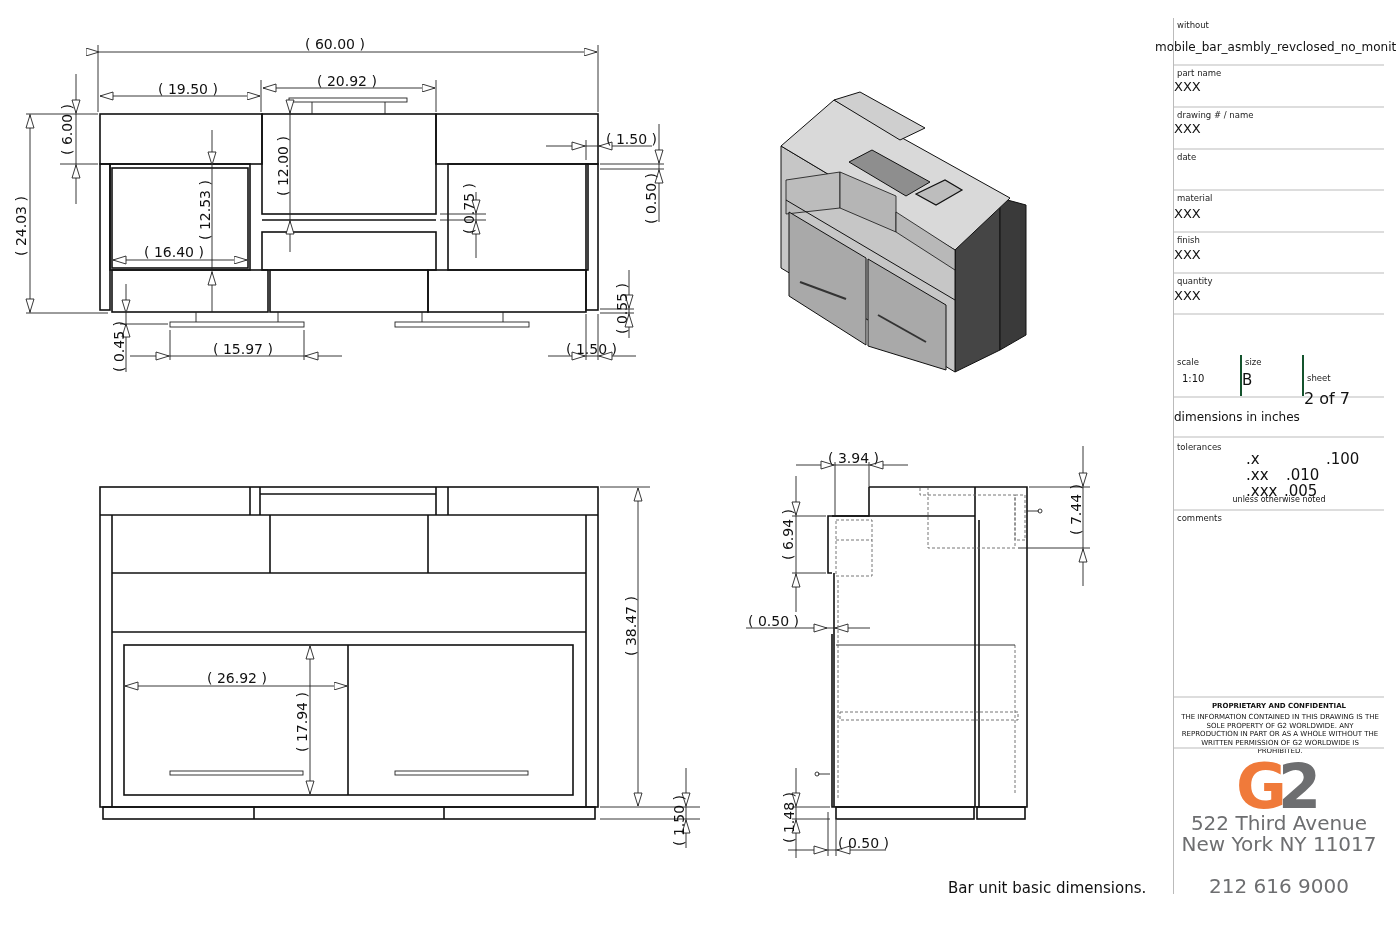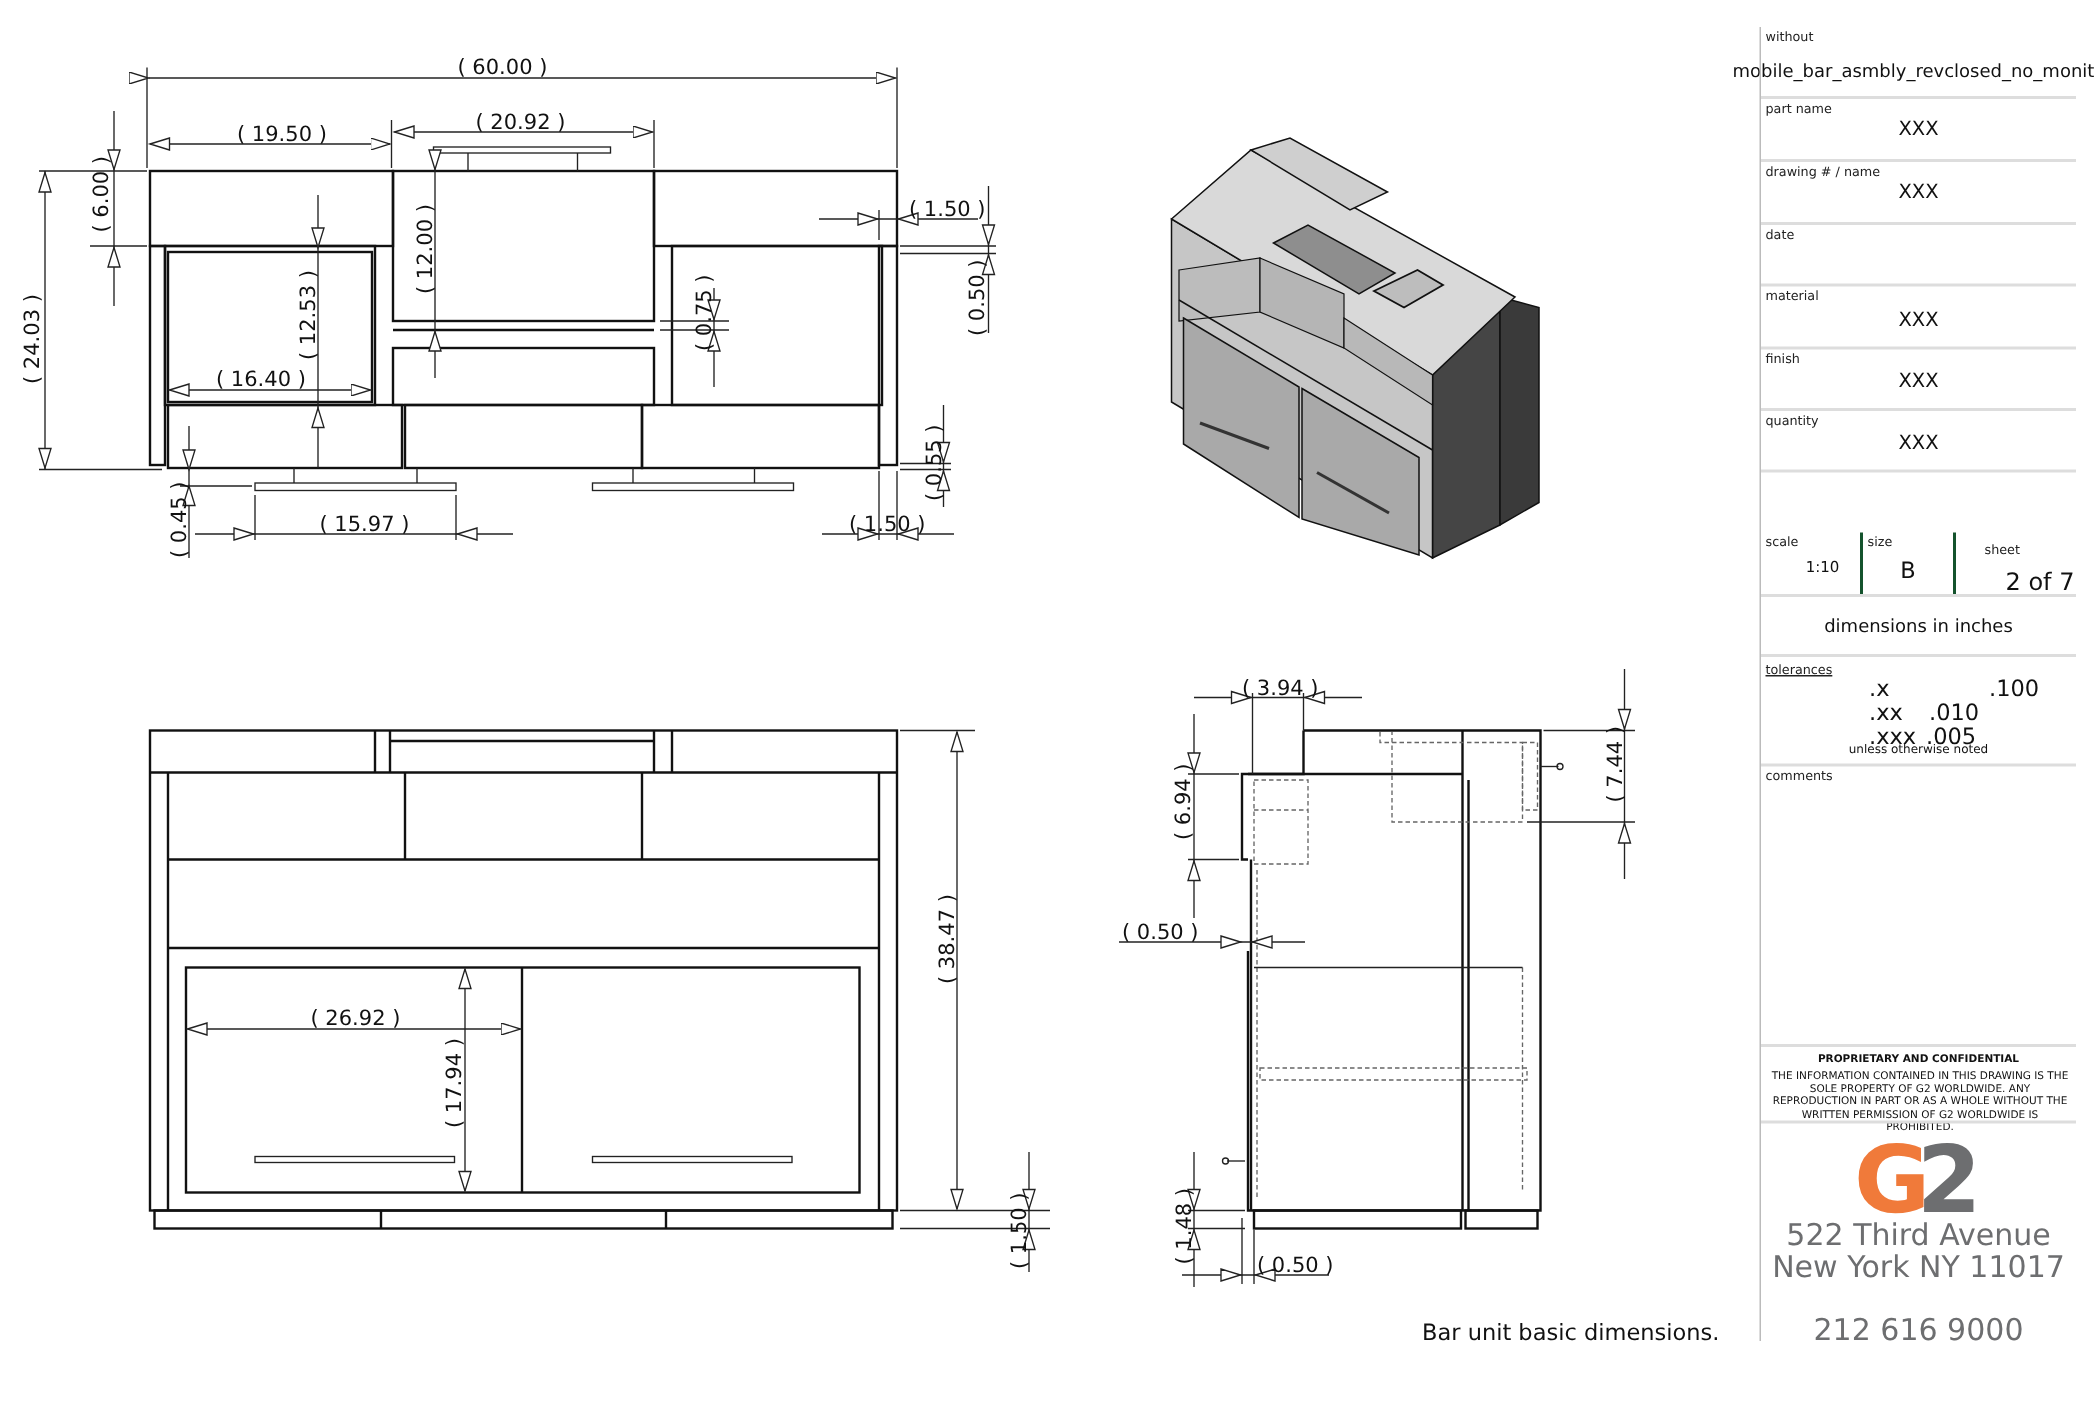--- a/index.html
+++ b/index.html
@@ -8,21 +8,21 @@
   .ln{stroke:#111;stroke-width:1.6;fill:none;}
   .thin{stroke:#222;stroke-width:0.9;fill:none;}
   .dash{stroke:#666;stroke-width:0.9;fill:none;stroke-dasharray:3 2;}
   .arr{fill:#fff;stroke:#222;stroke-width:0.9;}
   .dimtxt{font-family:"DejaVu Sans",sans-serif;font-size:14px;fill:#111;}
   .caption{position:absolute;left:948px;top:879px;font-size:15px;font-family:"DejaVu Sans",sans-serif;color:#111;}
   
   .tb{position:absolute;left:1173px;top:18px;width:210px;height:876px;border-left:1px solid #bbb;}
   .tb .row{position:absolute;left:0;width:210px;border-bottom:2px solid #ddd;}
   .tb .lbl{position:absolute;left:3px;top:2px;font-size:8.5px;color:#222;}
-  .tb .val{position:absolute;left:0;width:210px;text-align:center;font-size:13px;color:#111;}
+  .tb .val{position:absolute;left:0;width:210px;font-size:13px;color:#111;}
   .proj{position:absolute;left:1155px;top:40px;width:230px;font-size:12px;color:#111;white-space:nowrap;}
   .cell{position:absolute;top:0;height:100%;border-right:2px solid #14532d;}
   .cell .lbl{font-size:8.5px;}
   .tol{position:absolute;font-size:15px;color:#111;}
   .prop-head{position:absolute;left:0;width:210px;text-align:center;font-size:7px;font-weight:bold;top:684px;}
   .prop-body{position:absolute;left:4px;width:204px;text-align:center;font-size:7px;line-height:8.5px;top:695px;text-transform:uppercase;}
   .logo{position:absolute;left:62px;top:738px;font-family:"DejaVu Sans",sans-serif;font-weight:bold;font-size:62px;letter-spacing:-9px;line-height:62px;}
   .logo .g{color:#f07a3a;}
   .logo .two{color:#6d6e70;}
   .addr{position:absolute;left:0;width:210px;text-align:center;color:#6d6e70;font-size:20px;line-height:21px;}
@@ -326,30 +326,30 @@
   </div>
   <div class="row" style="top:337px;height:41px;">
     <div class="cell" style="left:0;width:66px;">
       <span class="lbl">scale</span>
       <span class="val" style="top:18px;width:66px;font-size:10px;left:8px;">1:10</span>
     </div>
     <div class="cell" style="left:68px;width:60px;">
       <span class="lbl">size</span>
       <span class="val" style="top:16px;width:60px;font-size:15px;">B</span>
     </div>
-    <div style="position:absolute;left:130px;top:5px;width:80px;height:100%;margin-left:16px;">
+    <div style="position:absolute;left:130px;top:16px;width:80px;height:100%;">
       <span class="lbl">sheet</span>
       <span class="val" style="top:18px;width:80px;font-size:16px;">2 of 7</span>
     </div>
   </div>
   <div class="row" style="top:380px;height:38px;">
     <span class="val" style="top:12px;font-size:12px;">dimensions in inches</span>
   </div>
   <div class="row" style="top:420px;height:71px;">
-    <span class="lbl" style="top:4px;text-decoration:underline;">tolerances</span>
+    <span class="lbl" style="top:4px;">tolerances</span>
     <span class="tol" style="left:72px;top:12px;">.x</span>
     <span class="tol" style="left:110px;top:12px;margin-left:42px;">.100</span>
     <span class="tol" style="left:72px;top:28px;">.xx</span>
     <span class="tol" style="left:112px;top:28px;">.010</span>
     <span class="tol" style="left:72px;top:44px;">.xxx</span>
     <span class="tol" style="left:110px;top:44px;">.005</span>
     <span style="position:absolute;left:0;width:210px;text-align:center;top:57px;font-size:8px;">unless otherwise noted</span>
   </div>
   <div class="row" style="top:493px;height:185px;">
     <span class="lbl">comments</span>

